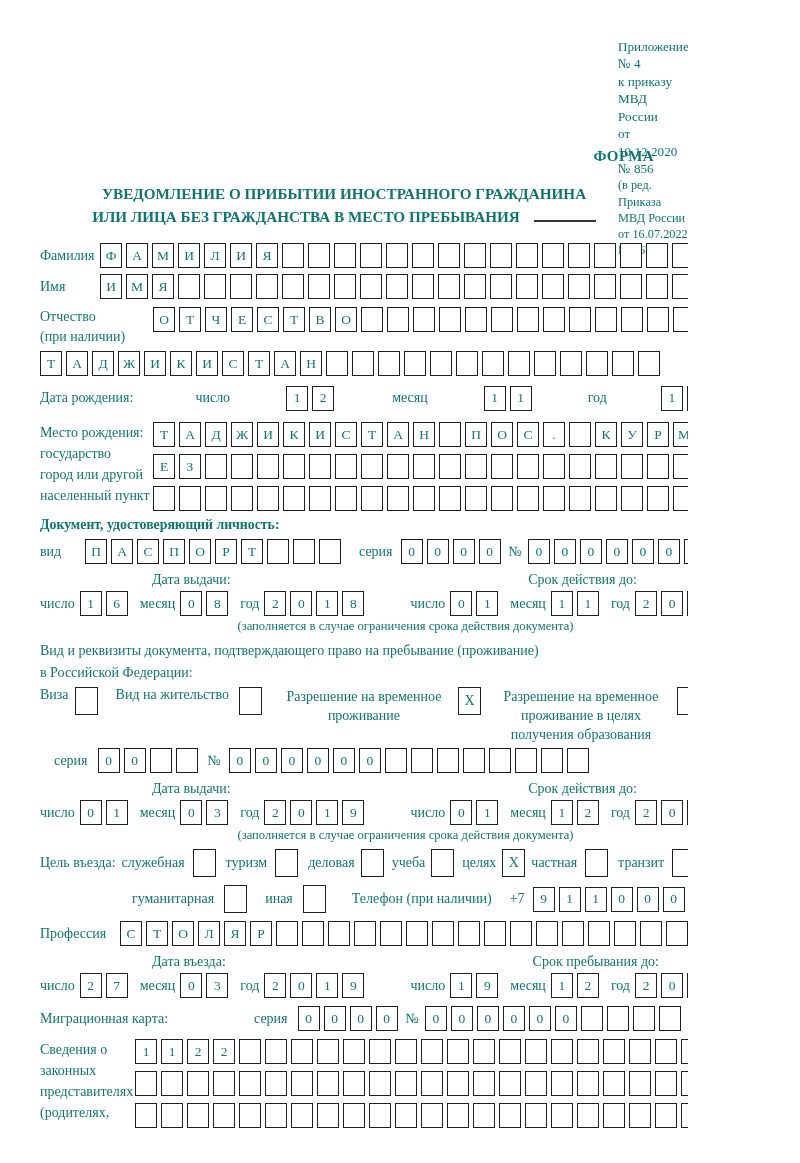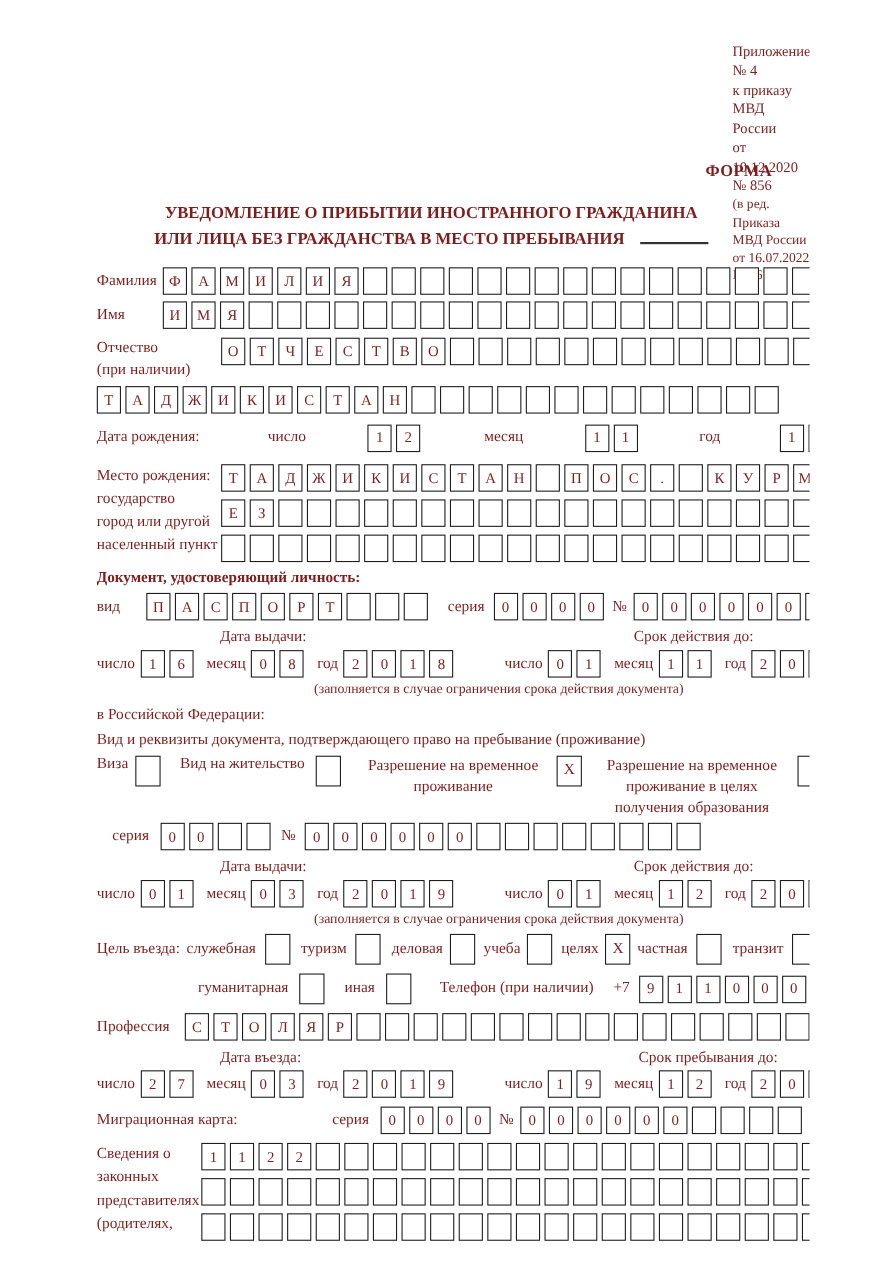--- a/index.html
+++ b/index.html
@@ -1,17 +1,17 @@
 <!DOCTYPE html>
 <html><head>
 <meta charset="utf-8">
 <style>
   html,body{margin:0;padding:0;background:#fff;}
   .page{position:relative;width:688px;height:1163px;background:#ffffff;overflow:hidden;
-        font-family:"Liberation Serif","DejaVu Serif",serif;color:#7f1d1d;margin-left:48px;}
+        font-family:"Liberation Serif","DejaVu Serif",serif;color:#0f766e;}
 
   
   .ref{position:absolute;left:618px;top:38px;font-size:13.2px;line-height:1.32;}
   .ref .small{font-size:12.3px;}
   .form-word{position:absolute;top:148px;right:34px;font-weight:bold;font-size:15px;letter-spacing:.4px;}
 
   
   .title{position:absolute;top:183px;left:0;width:100%;text-align:center;
          font-weight:bold;font-size:15.2px;line-height:1.5;}
   .tuline{display:inline-block;width:62px;border-bottom:2.4px solid #333;margin-left:14px;height:14px;}
@@ -395,22 +395,22 @@
               <span class="cell">0</span>
               <span class="cell">2</span>
               <span class="cell">5</span>
             </span>
         </span>
       </div>
       <div class="note">(заполняется в случае ограничения срока действия документа)</div>
     </div>
 
     <div class="plain mb4">
+      <div>Вид и реквизиты документа, подтверждающего право на пребывание (проживание)</div>
       <div>в Российской Федерации:</div>
-      <div>Вид и реквизиты документа, подтверждающего право на пребывание (проживание)</div>
     </div>
     <div class="row top mb4">
       <span class="lbl m-r6">Виза</span>
       <span class="cb m-r18"></span>
       <span class="lbl m-r10">Вид на жительство</span>
       <span class="cb m-r18"></span>
       <span class="opt-label-c m-r10" style="width:168px">Разрешение на временное проживание</span>
       <span class="cb m-r14">X</span>
       <span class="opt-label-c m-r10" style="width:172px">Разрешение на временное проживание в целях получения образования</span>
       <span class="cb"></span>

